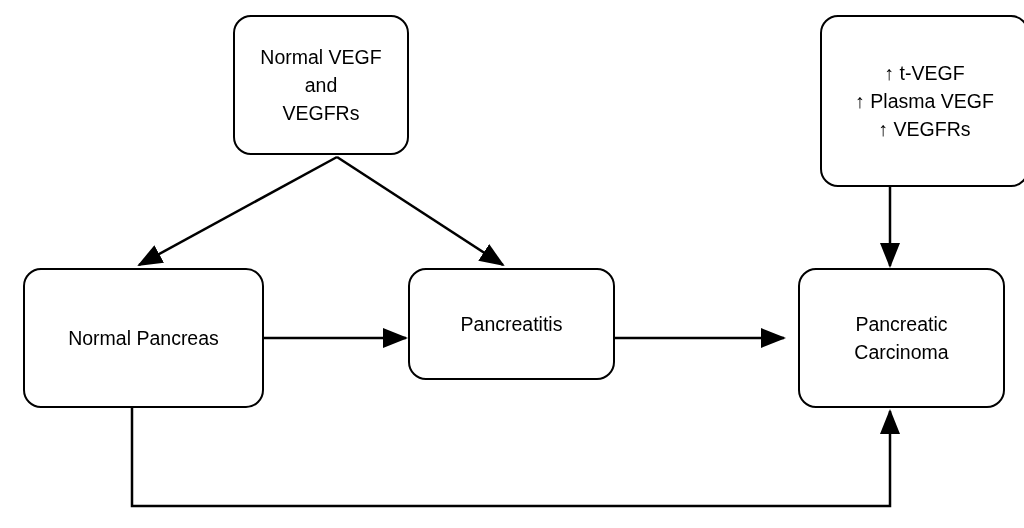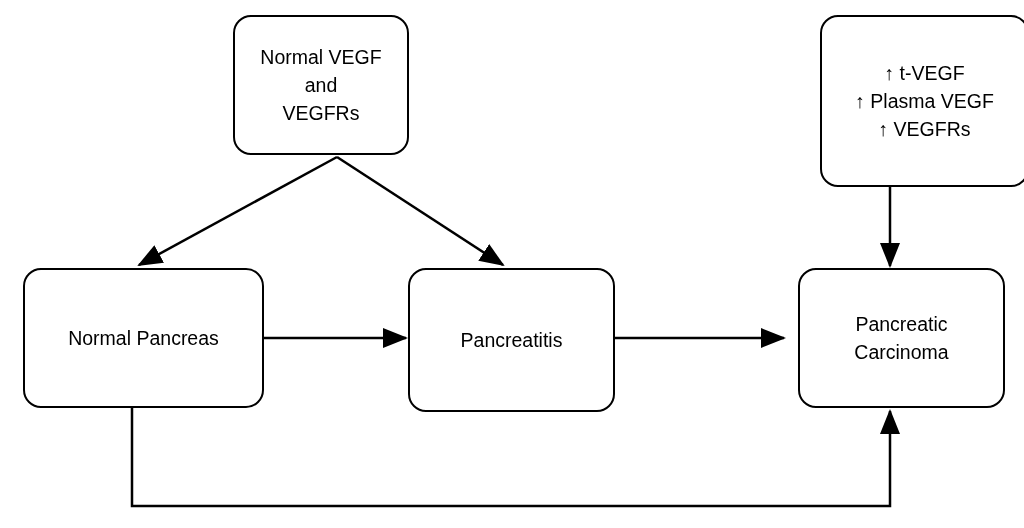--- a/index.html
+++ b/index.html
@@ -78,21 +78,21 @@
   <div class="node" style="left:820px; top:15px; width:209px; height:172px;">
     <span class="node-label multi">↑ t-VEGF
 ↑ Plasma VEGF
 ↑ VEGFRs</span>
   </div>
 
   <div class="node" style="left:23px; top:268px; width:241px; height:140px;">
     <span class="node-label">Normal Pancreas</span>
   </div>
 
-  <div class="node" style="left:408px; top:268px; width:207px; height:144px;justify-content:center;">
+  <div class="node" style="left:408px; top:268px; width:207px; height:112px;justify-content:center;">
     <span class="node-label">Pancreatitis</span>
   </div>
 
   <div class="node" style="left:786px; top:268px; width:207px; height:140px;margin-left:12px;">
     <span class="node-label multi">Pancreatic
 Carcinoma</span>
   </div>
 
 </div>
 

